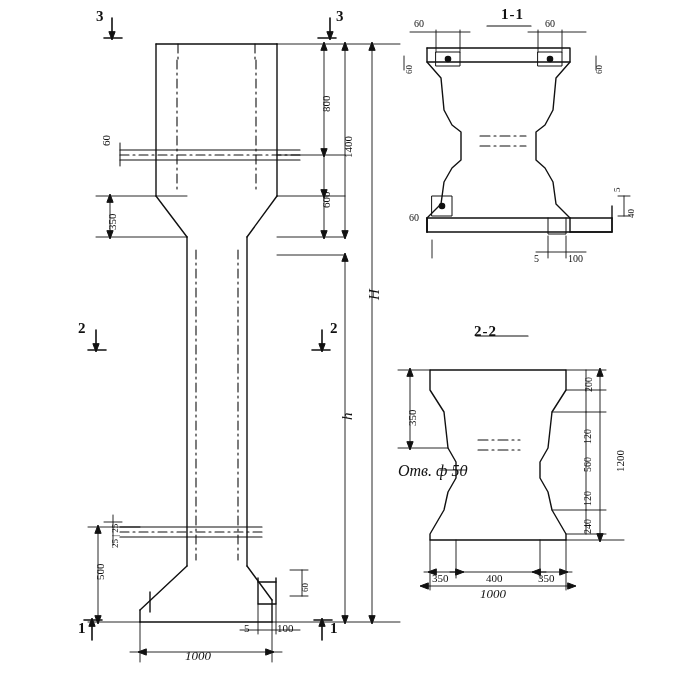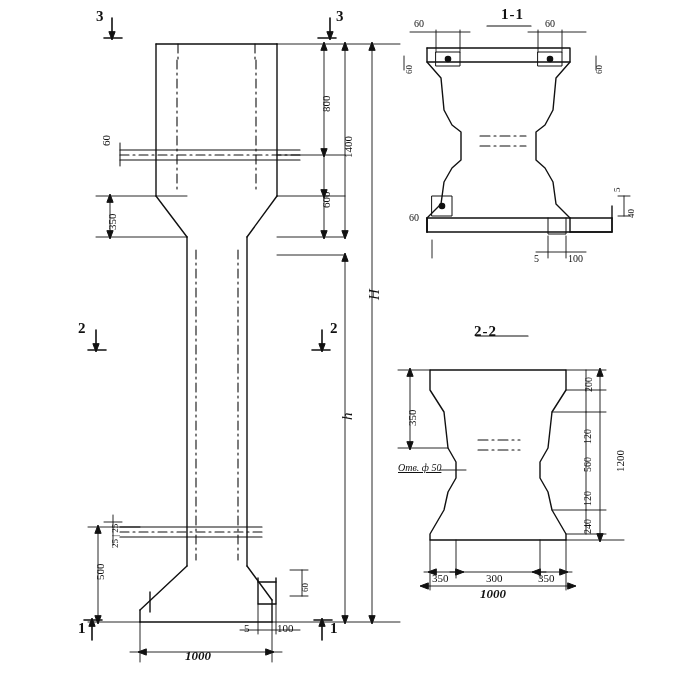--- a/index.html
+++ b/index.html
@@ -1,20 +1,20 @@
 <!DOCTYPE html>
 <html><head>
 <meta charset="utf-8">
 <style>
   html,body{margin:0;padding:0;background:#fff;}
   body{width:700px;height:700px;font-family:"Liberation Serif",serif;}
   #sheet{position:relative;width:700px;height:700px;overflow:hidden;background:#fff;}
   svg{position:absolute;left:0;top:0;}
   .lbl{position:absolute;font-family:"Liberation Serif",serif;font-size:11px;color:#111;white-space:nowrap;}
-  .lbl.b{font-weight:bold;}
+  .lbl.b{font-weight:normal;}
   .lbl.rot{transform-origin:left top;}
   .sec-title{font-size:15px;font-weight:bold;letter-spacing:1px;}
   .mark{font-size:15px;font-weight:bold;}
   .big-italic{font-size:15px;font-style:italic;font-family:"Liberation Serif",serif;}
 </style>
 </head>
 <body>
 
 <div id="sheet">
 
@@ -306,19 +306,19 @@
 <div class="lbl rot" style="left:626px;top:218px;transform:rotate(-90deg);font-size:9px;">40</div>
 
 <div class="lbl sec-title" style="left:474px;top:315px;margin-top:8px;">2-2</div>
 <div class="lbl rot" style="left:406px;top:426px;transform:rotate(-90deg);">350</div>
 <div class="lbl rot" style="left:583px;top:392px;transform:rotate(-90deg);font-size:10px;">200</div>
 <div class="lbl rot" style="left:582px;top:444px;transform:rotate(-90deg);font-size:10px;">120</div>
 <div class="lbl rot" style="left:582px;top:472px;transform:rotate(-90deg);font-size:10px;">560</div>
 <div class="lbl rot" style="left:582px;top:506px;transform:rotate(-90deg);font-size:10px;">120</div>
 <div class="lbl rot" style="left:582px;top:534px;transform:rotate(-90deg);font-size:10px;">240</div>
 <div class="lbl rot" style="left:614px;top:472px;transform:rotate(-90deg);">1200</div>
-<div class="lbl" style="left:398px;top:462px;font-size:10px;font-style:italic;text-decoration:underline;">Отв. ф 50</div>
+<div class="lbl" style="left:398px;top:462px;font-size:16px;font-style:italic;">Отв. ф 50</div>
 <div class="lbl" style="left:432px;top:572px;">350</div>
-<div class="lbl" style="left:486px;top:572px;">300</div>
+<div class="lbl" style="left:486px;top:572px;">400</div>
 <div class="lbl" style="left:538px;top:572px;">350</div>
 <div class="lbl b" style="left:480px;top:586px;font-size:13px;font-style:italic;">1000</div>
 
 </div>
 
 </body></html>

